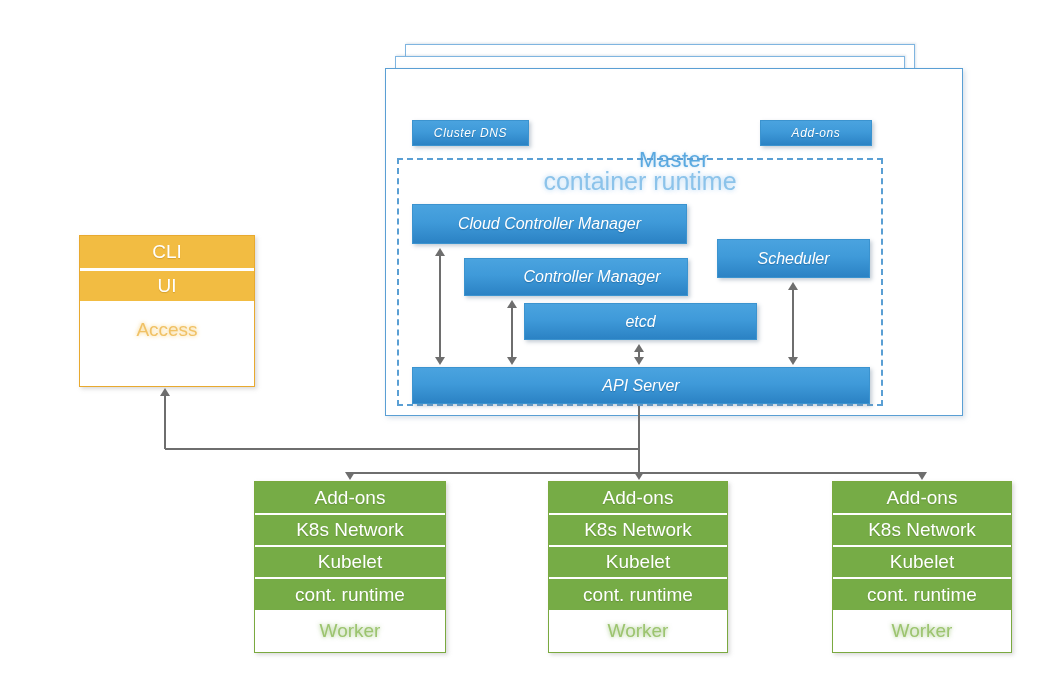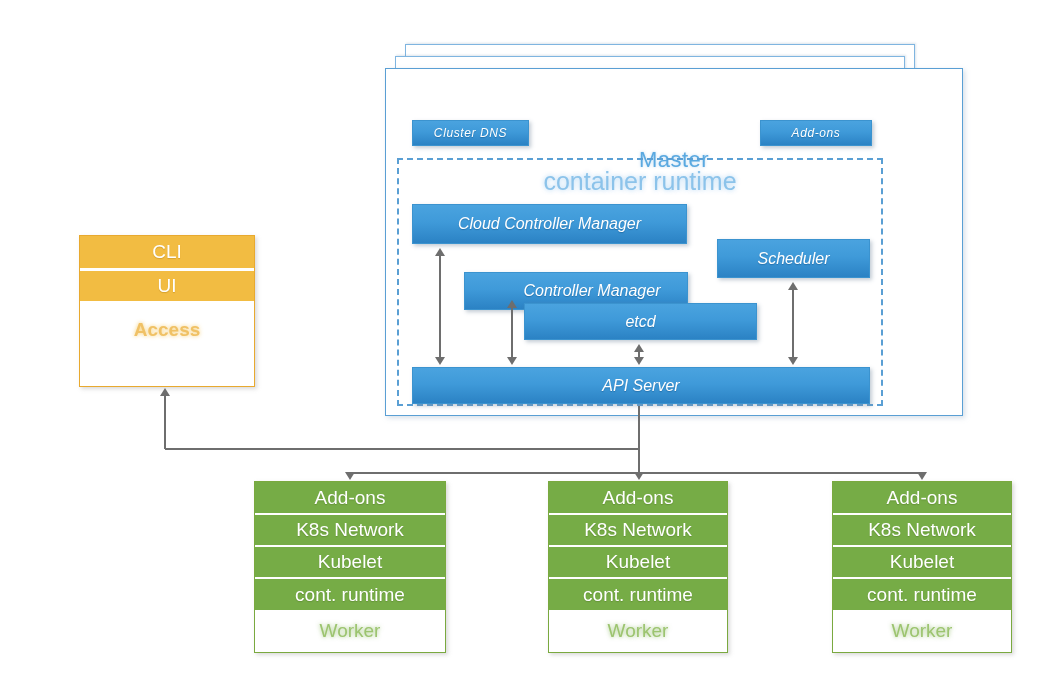--- a/index.html
+++ b/index.html
@@ -86,21 +86,20 @@
     display:flex;align-items:center;justify-content:center;
     font-size:19px;
     text-shadow:0 1px 1px rgba(150,100,0,.3);
   }
   .orange-foot{
     background:#ffffff;
     color:#f0c165;
     display:flex;align-items:center;justify-content:center;
     font-size:19px;
     text-shadow:0 0 4px rgba(242,188,66,.75);
-    font-weight:bold;
   }
 
   
   .stack-frame-green{
     background:#ffffff;
     border:1px solid #7aa93f;
     box-shadow:2px 2px 4px rgba(150,150,150,.35);
   }
   .green-row{
     background:#76ac46;
@@ -143,21 +142,21 @@
 
   <div class="abs bluebox small" style="left:412px;top:120px;width:117px;height:26px;">Cluster DNS</div>
 
   <div class="abs bluebox small" style="left:760px;top:120px;width:112px;height:26px;">Add-ons</div>
 
   <div class="abs runtime-box" style="left:397px;top:158px;width:486px;height:248px;"></div>
   <div class="runtime-title">container runtime</div>
 
   <div class="abs bluebox big" style="left:412px;top:204px;width:275px;height:40px;">Cloud Controller Manager</div>
 
-  <div class="abs bluebox big" style="left:464px;top:272px;width:224px;height:38px;padding-left:32px;">Controller Manager</div>
+  <div class="abs bluebox big" style="left:464px;top:258px;width:224px;height:38px;padding-left:32px;">Controller Manager</div>
 
   <div class="abs bluebox big" style="left:717px;top:239px;width:153px;height:39px;">Scheduler</div>
 
   <div class="abs bluebox big" style="left:524px;top:303px;width:233px;height:37px;">etcd</div>
 
   <div class="abs bluebox big" style="left:412px;top:367px;width:458px;height:37px;">API Server</div>
 
   <div class="abs arrow-up" style="left:435px;top:248px;"></div>
   <div class="abs vline" style="left:439px;top:255px;height:103px;"></div>
   <div class="abs arrow-down" style="left:435px;top:357px;"></div>

